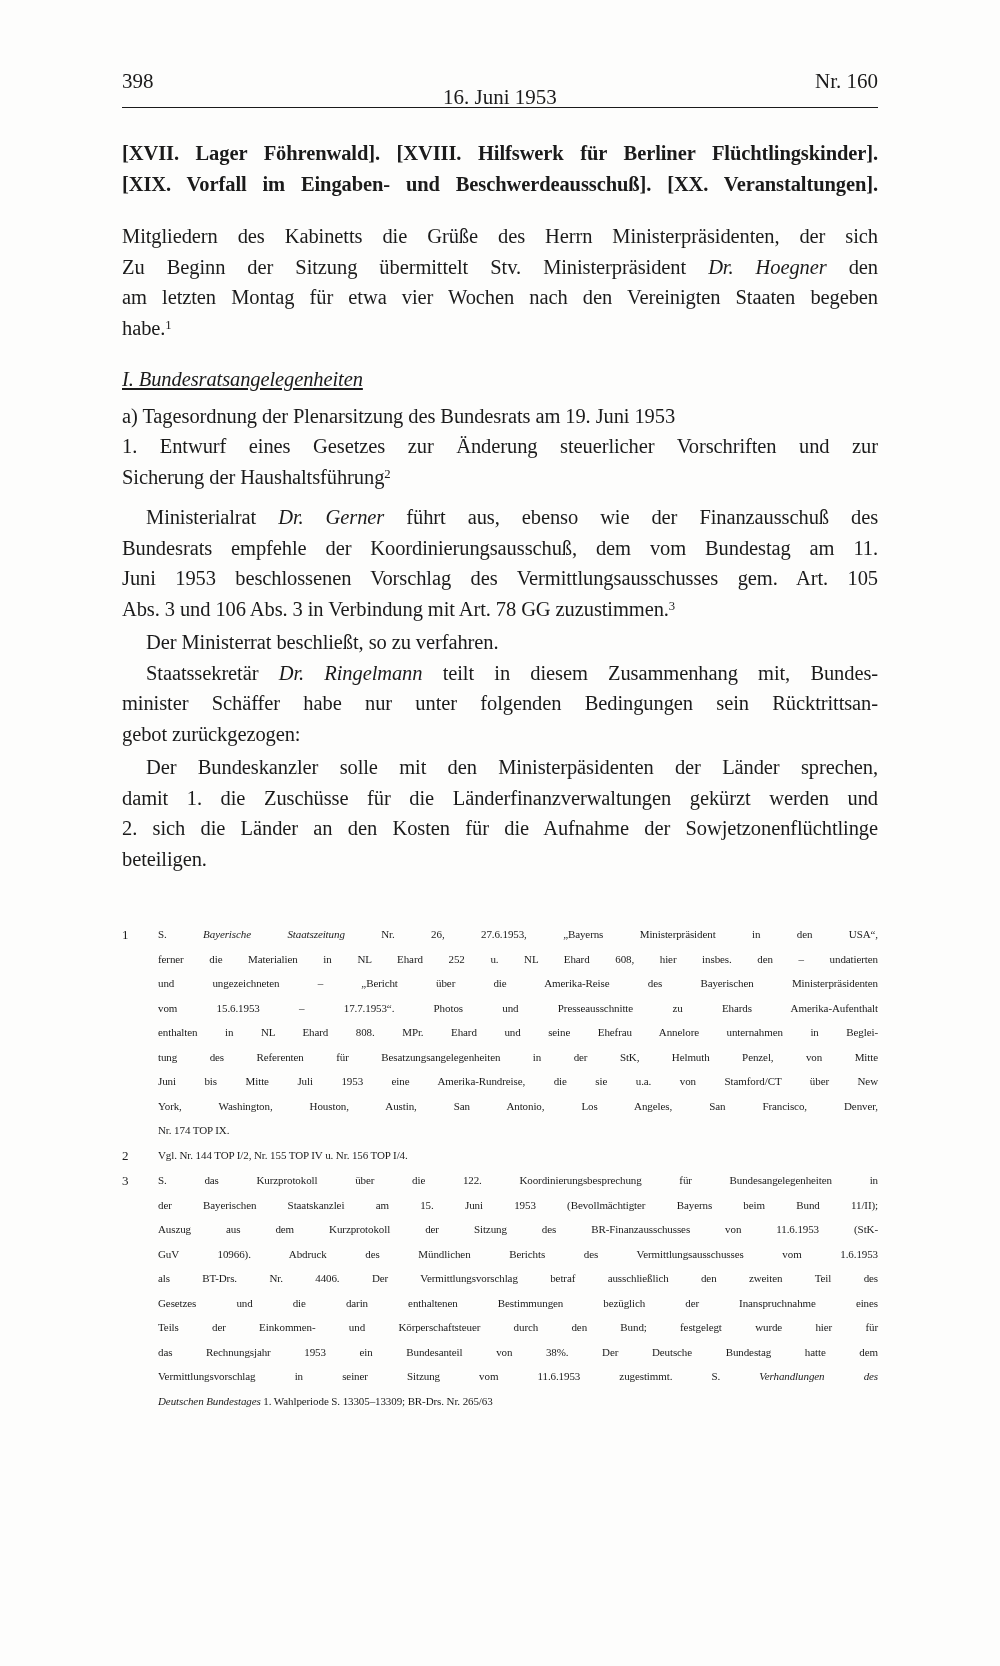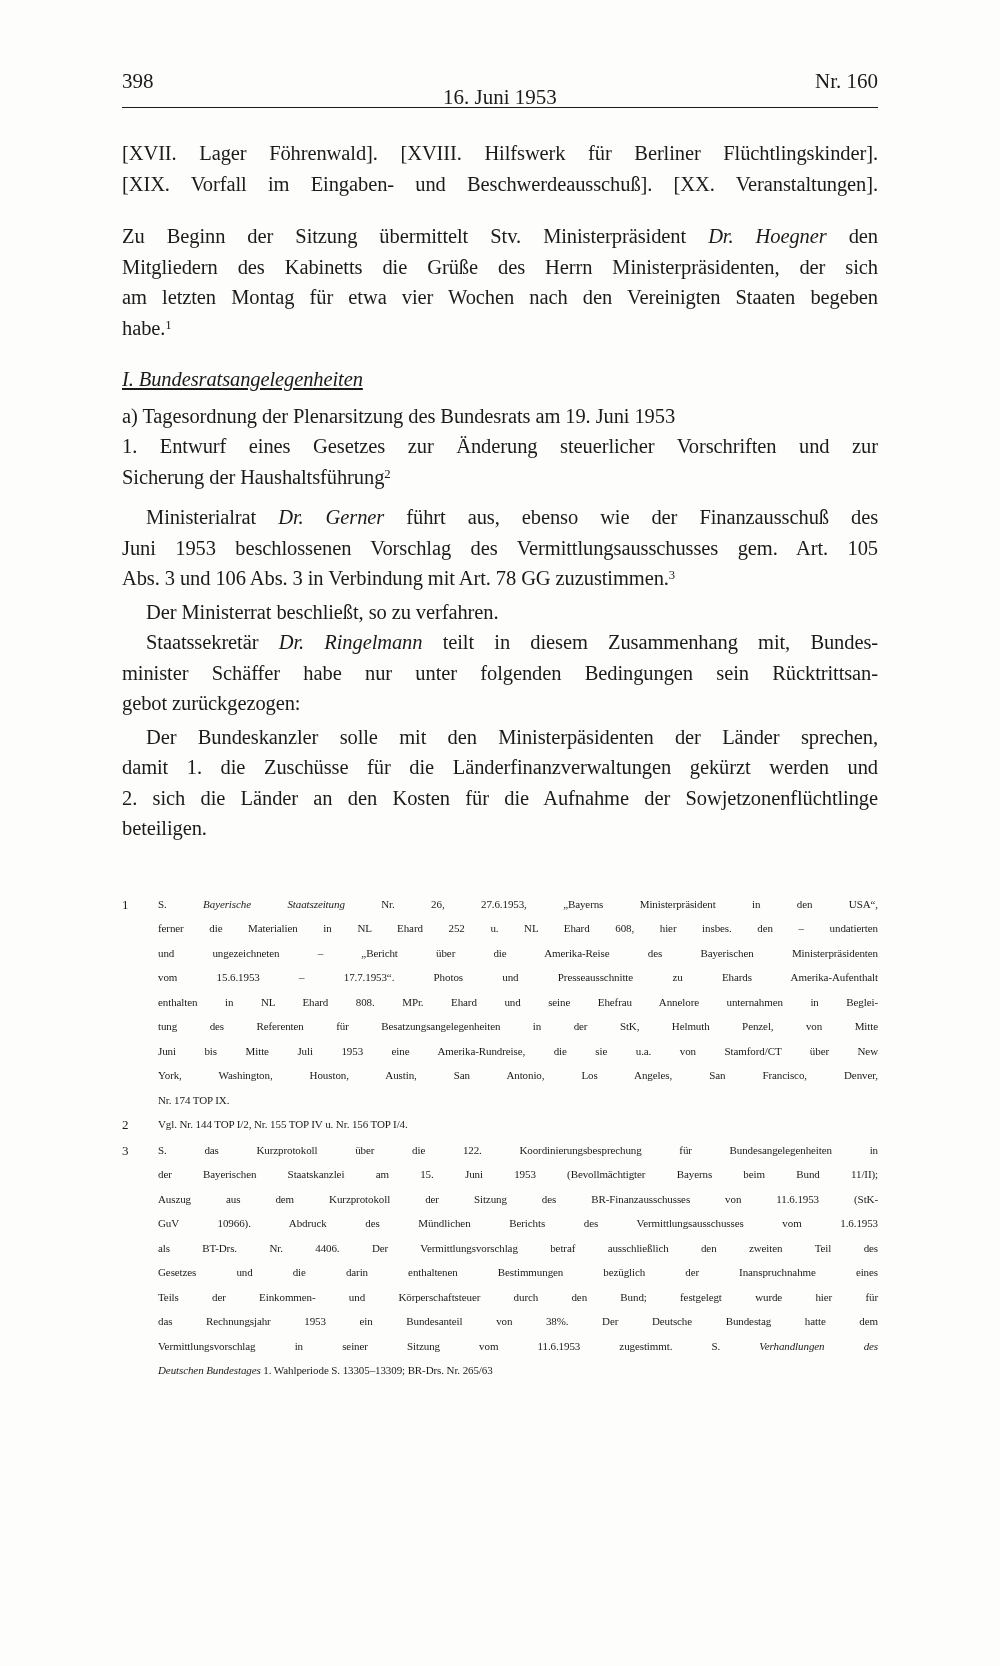--- a/index.html
+++ b/index.html
@@ -46,21 +46,21 @@
     letter-spacing:-0.1px;
   }
   .body-text .line{
     line-height:30.5px;
     min-height:30.5px;
   }
   .line.j{
     text-align:justify;
     text-align-last:justify;
   }
-  .para.intro{margin-top:30px;}
+  .para.intro{margin-top:30px;font-weight:bold;}
   .para.opening{margin-top:22px;}
   .para.heading{margin-top:18px;margin-bottom:6px;text-decoration:underline;}
   .para.gap-sm{margin-top:7px;}
   .para.gap-xs{margin-top:3px;}
   .para.indent .line:first-child{text-indent:24px;}
   em{font-style:italic;}
   .sup{
     font-size:0.62em;
     position:relative;
     top:-0.45em;
@@ -100,37 +100,38 @@
     <span>Nr. 160</span>
   </header>
   <div class="header-rule"></div>
 
   <main class="body-text" id="body-container">
       <div class="para intro">
         <div class="line j">[XVII. Lager Föhrenwald]. [XVIII. Hilfswerk für Berliner Flüchtlingskinder].</div>
         <div class="line j">[XIX. Vorfall im Eingaben- und Beschwerdeausschuß]. [XX. Veranstaltungen].</div>
       </div>
       <div class="para opening">
+        <div class="line j">Mitgliedern des Kabinetts die Grüße des Herrn Ministerpräsidenten, der sich</div>
         <div class="line j">Zu Beginn der Sitzung übermittelt Stv. Ministerpräsident <em>Dr. Hoegner</em> den</div>
-        <div class="line j">Mitgliedern des Kabinetts die Grüße des Herrn Ministerpräsidenten, der sich</div>
         <div class="line j">am letzten Montag für etwa vier Wochen nach den Vereinigten Staaten begeben</div>
         <div class="line">habe.<span class="sup">1</span></div>
       </div>
       <div class="para heading">
         <div class="line"><em>I. Bundesratsangelegenheiten</em></div>
       </div>
       <div class="para agenda">
         <div class="line">a) Tagesordnung der Plenarsitzung des Bundesrats am 19. Juni 1953</div>
       </div>
       <div class="para agenda">
         <div class="line j">1. Entwurf eines Gesetzes zur Änderung steuerlicher Vorschriften und zur</div>
         <div class="line">Sicherung der Haushaltsführung<span class="sup">2</span></div>
       </div>
       <div class="para indent gap-sm">
         <div class="line j">Ministerialrat <em>Dr. Gerner</em> führt aus, ebenso wie der Finanzausschuß des</div>
+        <div class="line j">Bundesrats empfehle der Koordinierungsausschuß, dem vom Bundestag am 11.</div>
         <div class="line j">Juni 1953 beschlossenen Vorschlag des Vermittlungsausschusses gem. Art. 105</div>
         <div class="line">Abs. 3 und 106 Abs. 3 in Verbindung mit Art. 78 GG zuzustimmen.<span class="sup">3</span></div>
       </div>
       <div class="para indent">
         <div class="line">Der Ministerrat beschließt, so zu verfahren.</div>
       </div>
       <div class="para indent">
         <div class="line j">Staatssekretär <em>Dr. Ringelmann</em> teilt in diesem Zusammenhang mit, Bundes-</div>
         <div class="line j">minister Schäffer habe nur unter folgenden Bedingungen sein Rücktrittsan-</div>
         <div class="line">gebot zurückgezogen:</div>

